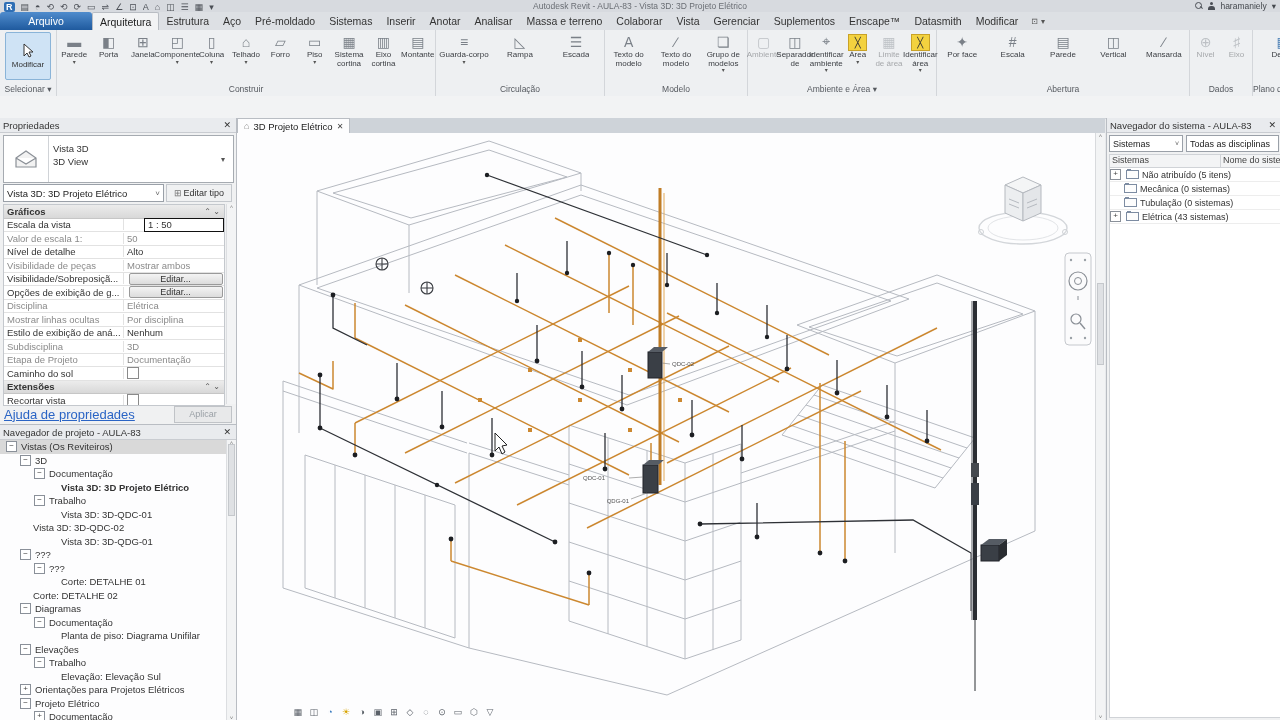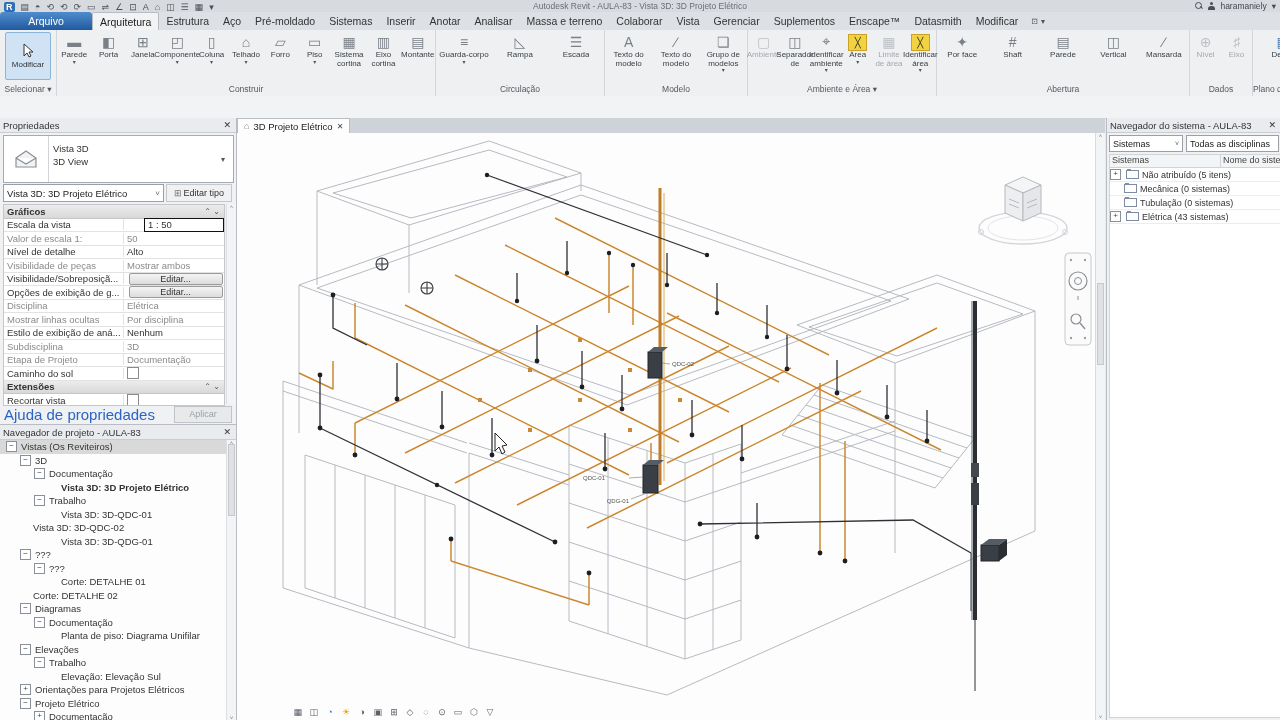--- a/index.html
+++ b/index.html
@@ -72,21 +72,21 @@
   .prow.dim .pl,.prow.dim .pv{color:#8a8a8a;}
   .prow.sel .pv{border:1.5px solid #111;background:#fff;margin-left:20px;}
   .psec{height:12.5px;background:linear-gradient(#ececec,#d8d8d8);border-bottom:1px solid #c6c6c6;
     font-size:9.5px;font-weight:bold;color:#333;display:flex;align-items:center;padding-left:3px;}
   .psec .pin{margin-left:auto;margin-right:4px;font-size:8px;font-weight:normal;color:#555;}
   .pbtn{width:92px;height:10px;line-height:10px;background:linear-gradient(#f4f4f4,#dcdcdc);border:1px solid #9a9a9a;
     border-radius:2px;font-size:9px;text-align:center;color:#333;margin:0 auto;}
   .pchk{width:10px;height:10px;border:1px solid #8a8a8a;background:#fff;}
   #prop-scroll{position:absolute;right:0;top:86px;width:9px;height:200px;background:#f3f4f5;border-left:1px solid #dcdee1;font-size:6px;color:#888;text-align:center;}
   #prop-foot{position:absolute;left:0;bottom:0;width:236px;height:20px;display:flex;align-items:center;padding:0 4px;box-sizing:border-box;}
-  #prop-help{font-size:15px;color:#2a64c5;}
+  #prop-help{font-size:13px;color:#2a64c5;text-decoration:underline;}
   #apply-btn{margin-left:auto;width:56px;height:15px;background:#e8e9ea;border:1px solid #c0c3c7;color:#9aa0a6;font-size:9px;
     display:flex;align-items:center;justify-content:center;}
 
   
   #pbrowser{left:0;top:424px;width:236px;height:296px;background:#fdfdfe;border-right:1px solid #b9bdc3;border-top:1px solid #b9bdc3;overflow:hidden;}
   #ptree{position:absolute;left:0;top:15px;right:9px;bottom:0;overflow:hidden;}
   .trow{display:flex;align-items:center;height:13.5px;font-size:9.5px;color:#333;white-space:nowrap;}
   .trow.bold{font-weight:bold;}
   .trow.selected{background:#d9d9d9;}
   .texp{width:9px;height:9px;border:1px solid #8a9099;background:#fff;font-size:8px;line-height:7px;text-align:center;color:#444;
@@ -319,21 +319,21 @@
           <div class="rglabel">Ambiente e Área ▾</div>
         </div>
         <div class="rgroup" style="width: 252px;">
           <div class="rbtns">
             <div class="rbtn">
               <span class="ic">✦</span>
               <span class="lb">Por face</span>
             </div>
             <div class="rbtn">
               <span class="ic">#</span>
-              <span class="lb">Shaft</span>
+              <span class="lb">Escala</span>
             </div>
             <div class="rbtn">
               <span class="ic">▤</span>
               <span class="lb">Parede</span>
             </div>
             <div class="rbtn">
               <span class="ic">◫</span>
               <span class="lb">Vertical</span>
             </div>
             <div class="rbtn">

